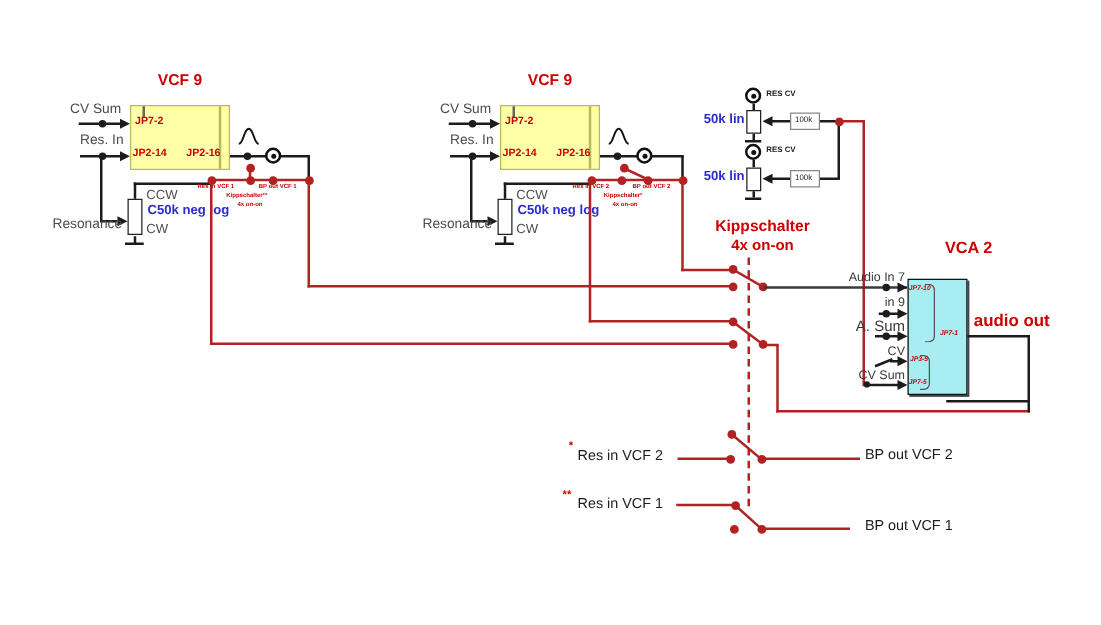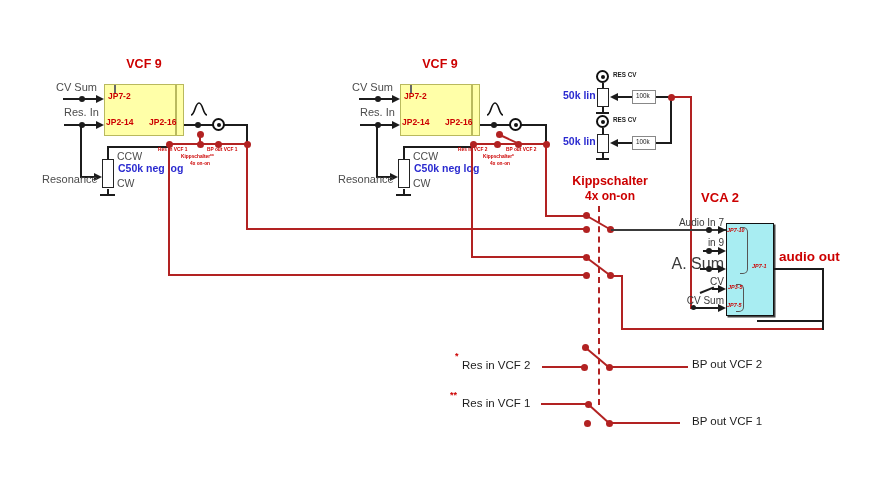--- a/index.html
+++ b/index.html
@@ -199,27 +199,27 @@
   <div class="grayh" style="left:611px;top:229px;width:115px;"></div>
 
   <div class="dot" style="left:583px;top:254px;"></div>
   <div class="dot" style="left:583px;top:272px;"></div>
   <div class="dot" style="left:607px;top:272px;"></div>
   <div class="lever" style="left:587px;top:257px;width:30px;transform:rotate(37deg);"></div>
   <div class="rh" style="left:611px;top:275px;width:12px;"></div>
   <div class="rv" style="left:621px;top:276px;height:54px;"></div>
   <div class="rh" style="left:621px;top:328px;width:203px;"></div>
 
-  <div class="t redT" style="left:692px;top:191px;width:56px;text-align:center;font-size:13px;">VCA 2</div>
+  <div class="t redT" style="left:756px;top:191px;width:56px;text-align:left;font-size:13px;">VCA 2</div>
   <div class="cyanbox" style="left:726px;top:223px;"></div>
   <div class="brk" style="left:740px;top:227px;width:7px;height:45px;"></div>
   <div class="brk" style="left:736px;top:284px;width:7px;height:26px;"></div>
   <div class="t" style="left:662px;top:217px;width:62px;text-align:right;font-size:10px;color:#3a3a3a;">Audio In 7</div>
   <div class="t" style="left:662px;top:237px;width:62px;text-align:right;font-size:10px;color:#3a3a3a;">in 9</div>
-  <div class="t" style="left:662px;top:255px;width:62px;text-align:right;font-size:16px;color:#3a3a3a;">A. Sum</div>
+  <div class="t" style="left:662px;top:255px;width:62px;text-align:right;font-size:12px;color:#3a3a3a;">A. Sum</div>
   <div class="t" style="left:662px;top:276px;width:62px;text-align:right;font-size:10px;color:#3a3a3a;">CV</div>
   <div class="t" style="left:662px;top:295px;width:62px;text-align:right;font-size:10px;color:#3a3a3a;">CV Sum</div>
 
   <div class="bdot" style="left:706px;top:227px;"></div>
   <div class="arr" style="left:718px;top:226px;"></div>
   <div class="wh" style="left:703px;top:250px;width:16px;"></div>
   <div class="bdot" style="left:706px;top:248px;"></div>
   <div class="arr" style="left:718px;top:247px;"></div>
   <div class="wh" style="left:700px;top:268px;width:19px;"></div>
   <div class="bdot" style="left:706px;top:266px;"></div>

